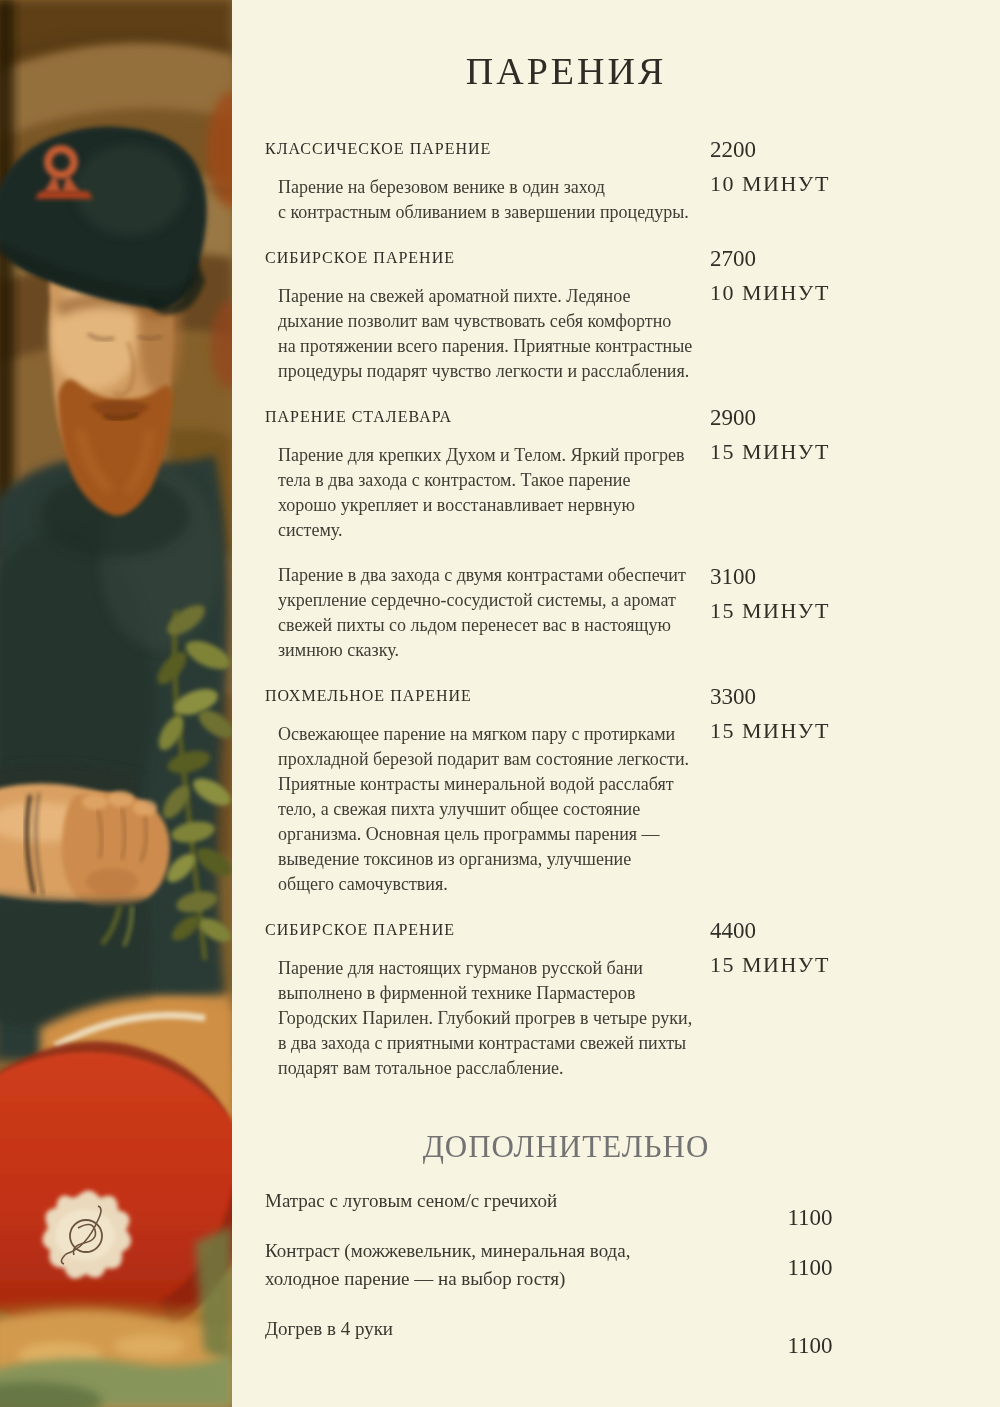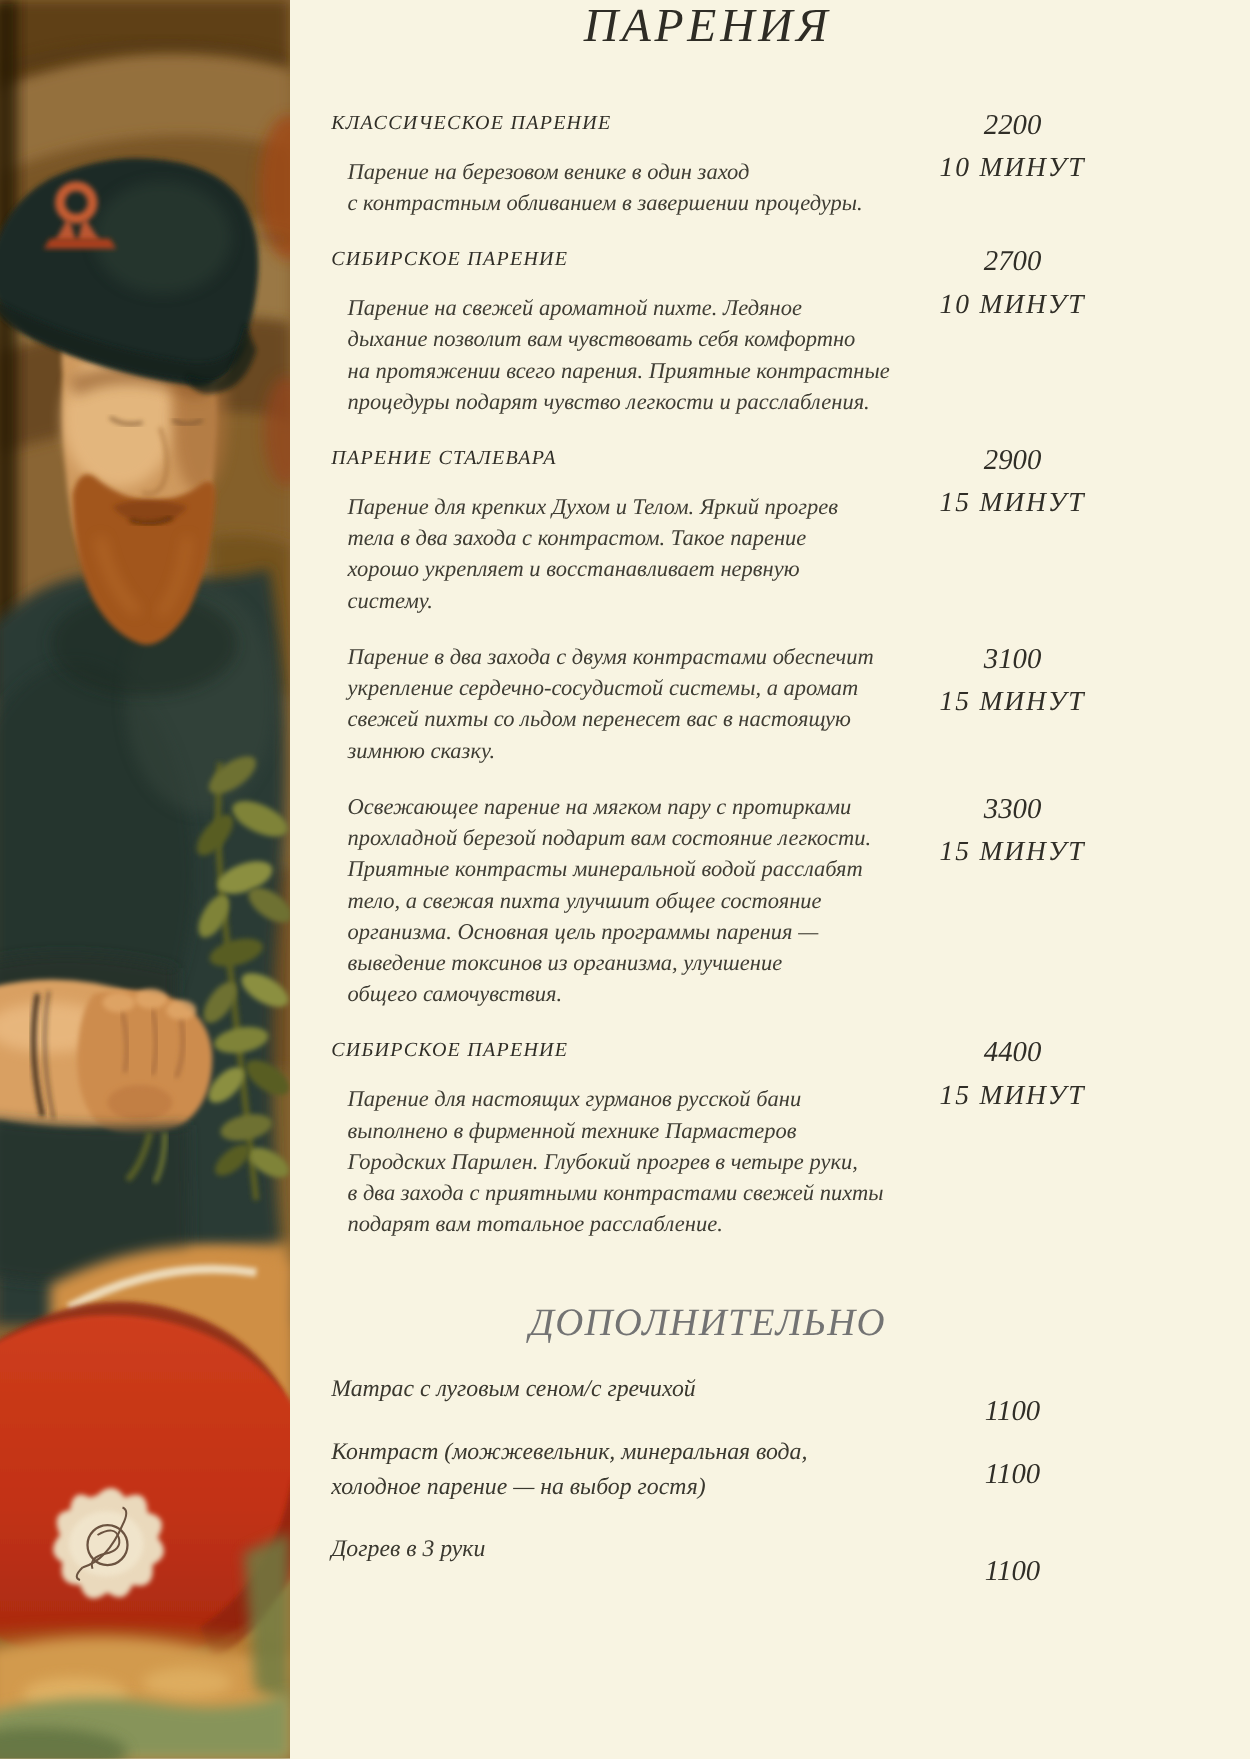--- a/index.html
+++ b/index.html
@@ -4,30 +4,30 @@
 <style>
   html,body{margin:0;padding:0;}
   body{
     width:1000px;height:1407px;
     font-family:"Liberation Serif","DejaVu Serif",serif;
     background:#f8f4e2;color:#34322b;
   }
   .page{position:relative;width:1000px;height:1407px;background:#f8f4e2;overflow:hidden;}
   .illustration{position:absolute;left:0;top:0;width:232px;height:1407px;}
   .illustration svg{display:block;width:232px;height:1407px;}
-  .menu{position:absolute;left:232px;top:0;width:768px;height:1407px;box-sizing:border-box;font-style:italic;}
+  .menu{position:absolute;left:232px;top:0;width:768px;height:1407px;padding-top:50px;box-sizing:border-box;}
   .menu-title{
     margin:0 100px 0 0;text-align:center;font-weight:normal;
     font-size:38px;line-height:1.15;letter-spacing:3px;color:#2e2c25;
   }
   .items{margin-top:42px;}
   .item{position:relative;padding-left:33px;margin-bottom:20px;}
   .item-name{font-size:16px;line-height:26px;letter-spacing:1px;font-weight:normal;margin:0 0 8px 0;color:#302e27;}
   .item-desc{font-size:18px;line-height:25px;margin:13px;color:#3f3d34;white-space:pre-line;}
-  .price-block{position:absolute;left:478px;top:1px;width:200px;text-align:center;}
+  .price-block{position:absolute;left:478px;top:1px;width:200px;text-align:left;}
   .price{font-size:23px;line-height:26px;margin-bottom:8px;color:#302e27;}
   .duration{font-size:22px;letter-spacing:1.5px;white-space:nowrap;color:#302e27;}
   .section-title{
     margin:48px 100px 22px 0;text-align:center;font-weight:normal;
     font-size:31px;line-height:36px;letter-spacing:1px;color:#737373;
   }
   .add-item{position:relative;padding-left:33px;margin-bottom:22px;}
   .add-name{font-size:19px;line-height:28px;margin:0;color:#3a382f;white-space:pre-line;max-width:440px;}
   .add-price{position:absolute;left:478px;top:18px;width:200px;text-align:center;font-size:23px;color:#302e27;}
 </style>
@@ -220,20 +220,21 @@
 укрепление сердечно-сосудистой системы, а аромат
 свежей пихты со льдом перенесет вас в настоящую
 зимнюю сказку.</p>
         <div class="price-block">
           <div class="price">3100</div>
           <div class="duration">15 МИНУТ</div>
         </div>
       </div>
 
       <div class="item">
+        <h2 class="item-name">ПОХМЕЛЬНОЕ ПАРЕНИЕ</h2>
         <p class="item-desc">Освежающее парение на мягком пару с протирками
 прохладной березой подарит вам состояние легкости.
 Приятные контрасты минеральной водой расслабят
 тело, а свежая пихта улучшит общее состояние
 организма. Основная цель программы парения —
 выведение токсинов из организма, улучшение
 общего самочувствия.</p>
         <div class="price-block">
           <div class="price">3300</div>
           <div class="duration">15 МИНУТ</div>
@@ -264,20 +265,20 @@
         <div class="add-price">1100</div>
       </div>
 
       <div class="add-item">
         <p class="add-name">Контраст (можжевельник, минеральная вода,
 холодное парение — на выбор гостя)</p>
         <div class="add-price">1100</div>
       </div>
 
       <div class="add-item">
-        <p class="add-name">Догрев в 3 руки</p>
+        <p class="add-name">Догрев в 4 руки</p>
         <div class="add-price">1100</div>
       </div>
 
     </div>
   </div>
 
 </div>
 
 </body></html>

